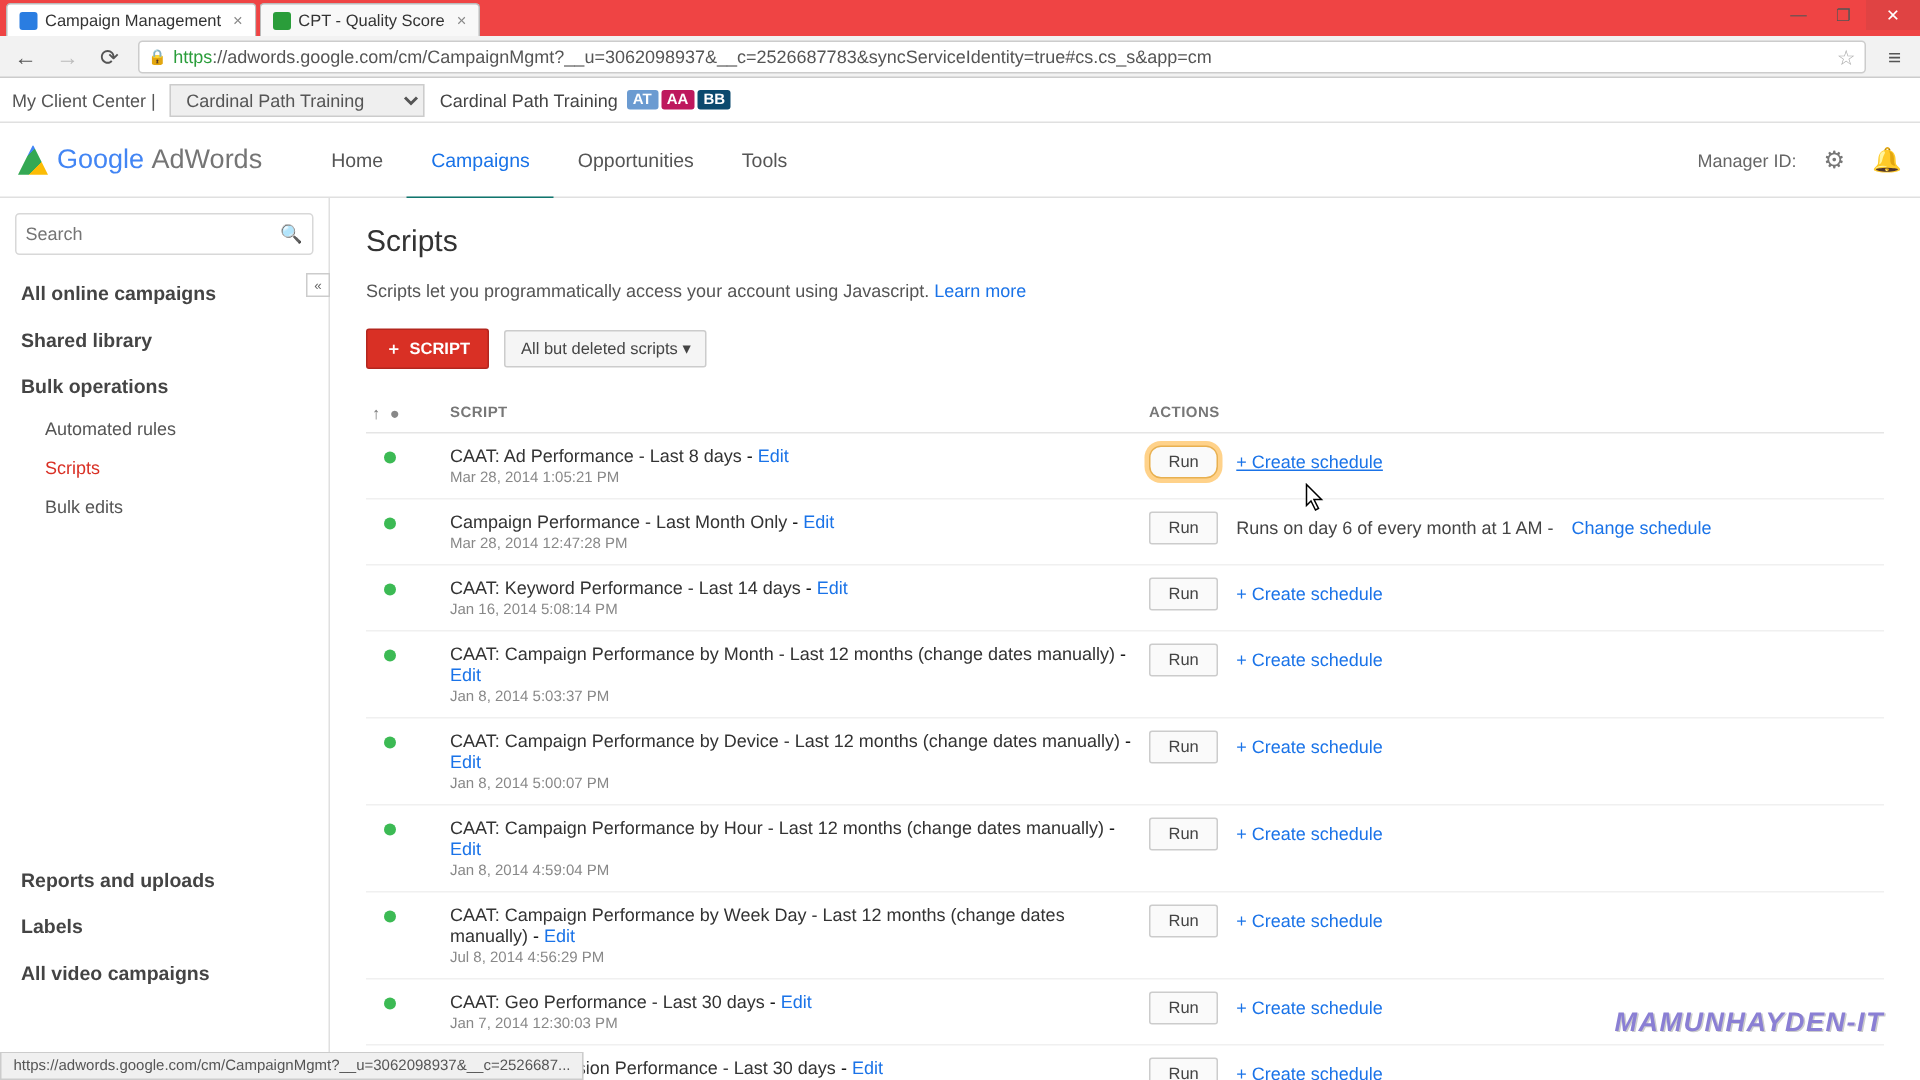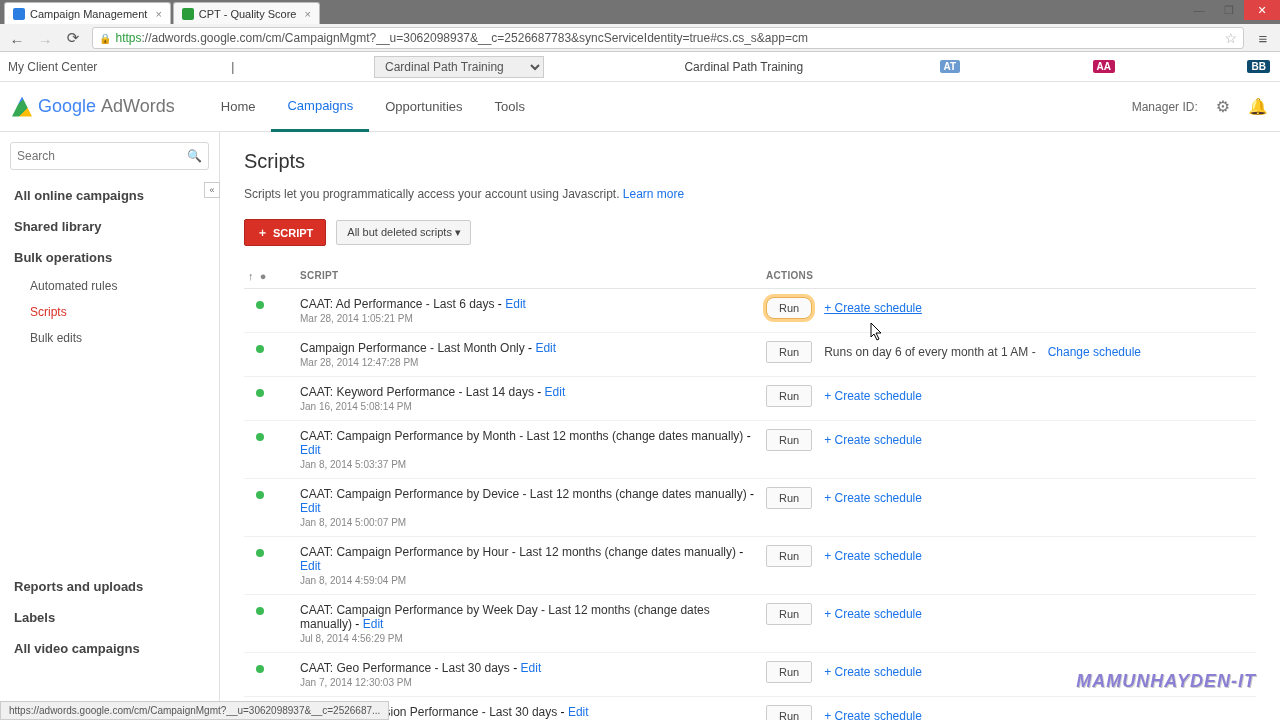--- a/index.html
+++ b/index.html
@@ -1,53 +1,53 @@
 <!DOCTYPE html>
 <html><head>
 <meta charset="utf-8">
 <style>
 * { margin:0; padding:0; box-sizing:border-box; font-family:Arial,sans-serif; }
 body { width:1280px; height:720px; overflow:hidden; background:#fff; position:relative; }
 
 
 .browser-chrome { height:52px; background:#f2f2f2; border-bottom:1px solid #ccc; }
-.tab-bar { height:24px; display:flex; align-items:flex-end; padding-left:4px; background:#737373; }
+.tab-bar { height:24px; display:flex; align-items:flex-end; padding-left:4px; background:#ef4444; }
 .tab { height:22px; padding:0 8px; display:flex; align-items:center; font-size:11px; color:#333; border:1px solid #bbb; border-bottom:none; background:#f8f8f8; margin-right:2px; border-radius:3px 3px 0 0; position:relative; }
 .tab.active { background:#fff; }
 .tab .favicon { width:12px; height:12px; margin-right:5px; display:inline-block; background:#2a7de1; border-radius:2px; }
 .tab .favicon.green { background:#2a9d3a; }
 .tab .close-x { margin-left:8px; color:#888; }
 .window-controls { position:absolute; top:0; right:0; display:flex; }
 .win-btn { width:30px; height:20px; display:flex; align-items:center; justify-content:center; font-size:11px; color:#555; }
 .win-btn.close { background:#e04343; color:#fff; width:36px; }
 .addr-bar { height:28px; display:flex; align-items:center; padding:0 8px; gap:10px; }
 .nav-btn { width:18px; height:18px; color:#555; display:flex; align-items:center; justify-content:center; font-size:15px; }
 .nav-btn.disabled { color:#bbb; }
 .url-box { flex:1; height:22px; border:1px solid #ccc; border-radius:3px; background:#fff; display:flex; align-items:center; padding:0 6px; font-size:12px; }
 .url-box .lock { color:#2a9d3a; margin-right:4px; font-size:10px; }
 .url-box .proto { color:#2a9d3a; }
 .url-box .rest { color:#555; }
 .star { color:#aaa; font-size:14px; }
 
 
-.account-bar { height:30px; background:#fff; border-bottom:1px solid #e0e0e0; display:flex; align-items:center; padding:0 8px; font-size:12px; color:#555;justify-content:space-between; }
+.account-bar { height:30px; background:#fff; border-bottom:1px solid #e0e0e0; display:flex; align-items:center; padding:0 8px; font-size:12px; color:#555; }
 .account-select { border:1px solid #ccc; padding:2px 6px; font-size:12px; margin:0 6px; color:#555; width:170px; }
 .account-name { color:#444; margin-left:4px; margin-right:6px; }
 .badge { display:inline-block; padding:1px 4px; font-size:10px; color:#fff; border-radius:2px; margin-right:2px; font-weight:bold; }
 .badge.at { background:#6b9bd1; }
 .badge.aa { background:#be185d; }
 .badge.bb { background:#0c4a6e; }
 
 
 .header-nav { height:50px; border-bottom:1px solid #e0e0e0; display:flex; align-items:center; padding:0 12px; }
 .logo { display:flex; align-items:center; margin-right:30px; color:#757575; font-size:18px;text-align:center; }
 .logo .mark { width:20px; height:20px; margin-right:6px; background:linear-gradient(135deg,#4285f4 33%,#34a853 33% 66%,#fbbc05 66%); clip-path:polygon(50% 0,100% 100%,0 100%); }
 .logo .g { color:#4285f4; font-weight:500; }
 .nav-item { padding:0 16px; font-size:13px; color:#555; height:50px; display:flex; align-items:center; cursor:pointer; }
-.nav-item.active { color:#1a73e8; border-bottom:3px solid #0f766e; }
+.nav-item.active { color:#1a73e8; border-bottom:1px solid #0f766e; }
 .header-right { margin-left:auto; display:flex; align-items:center; gap:18px; font-size:12px; color:#666; }
 .gear,.bell { font-size:16px; color:#777; }
 
 
 .main { display:flex; height:calc(100% - 132px); }
 .sidebar { width:220px; border-right:1px solid #e0e0e0; background:#fff; position:relative; }
 .search-box { margin:10px; border:1px solid #d8d8d8; border-radius:3px; height:28px; display:flex; align-items:center; padding:0 6px; }
 .search-box input { border:none; outline:none; flex:1; font-size:12px; color:#888; }
 .collapse-btn { position:absolute; top:50px; right:-1px; width:16px; height:16px; border:1px solid #ccc; background:#fff; font-size:9px; display:flex; align-items:center; justify-content:center; color:#666; }
 .side-item { padding:8px 14px; font-size:13px; color:#444; cursor:pointer; }
@@ -187,21 +187,21 @@
         </div>
       <div class="col-script">SCRIPT</div>
       <div class="col-actions">ACTIONS</div>
     </div>
     <div id="script-rows">
         <div class="script-row">
           <div class="row-left">
             <div class="dot"></div>
           </div>
           <div class="row-script">
-            <div><span class="script-name">CAAT: Ad Performance - Last 6 days</span> - <span class="edit-link">Edit</span></div>
+            <div><span class="script-name">CAAT: Ad Performance - Last 8 days</span> - <span class="edit-link">Edit</span></div>
             <div class="script-date">Mar 28, 2014 1:05:21 PM</div>
           </div>
           <div class="row-actions">
             <button class="run-btn highlight">Run</button>
             <span class="sched-link underline">+ Create schedule</span>
           </div>
         </div>
         <div class="script-row">
           <div class="row-left">
             <div class="dot"></div>

